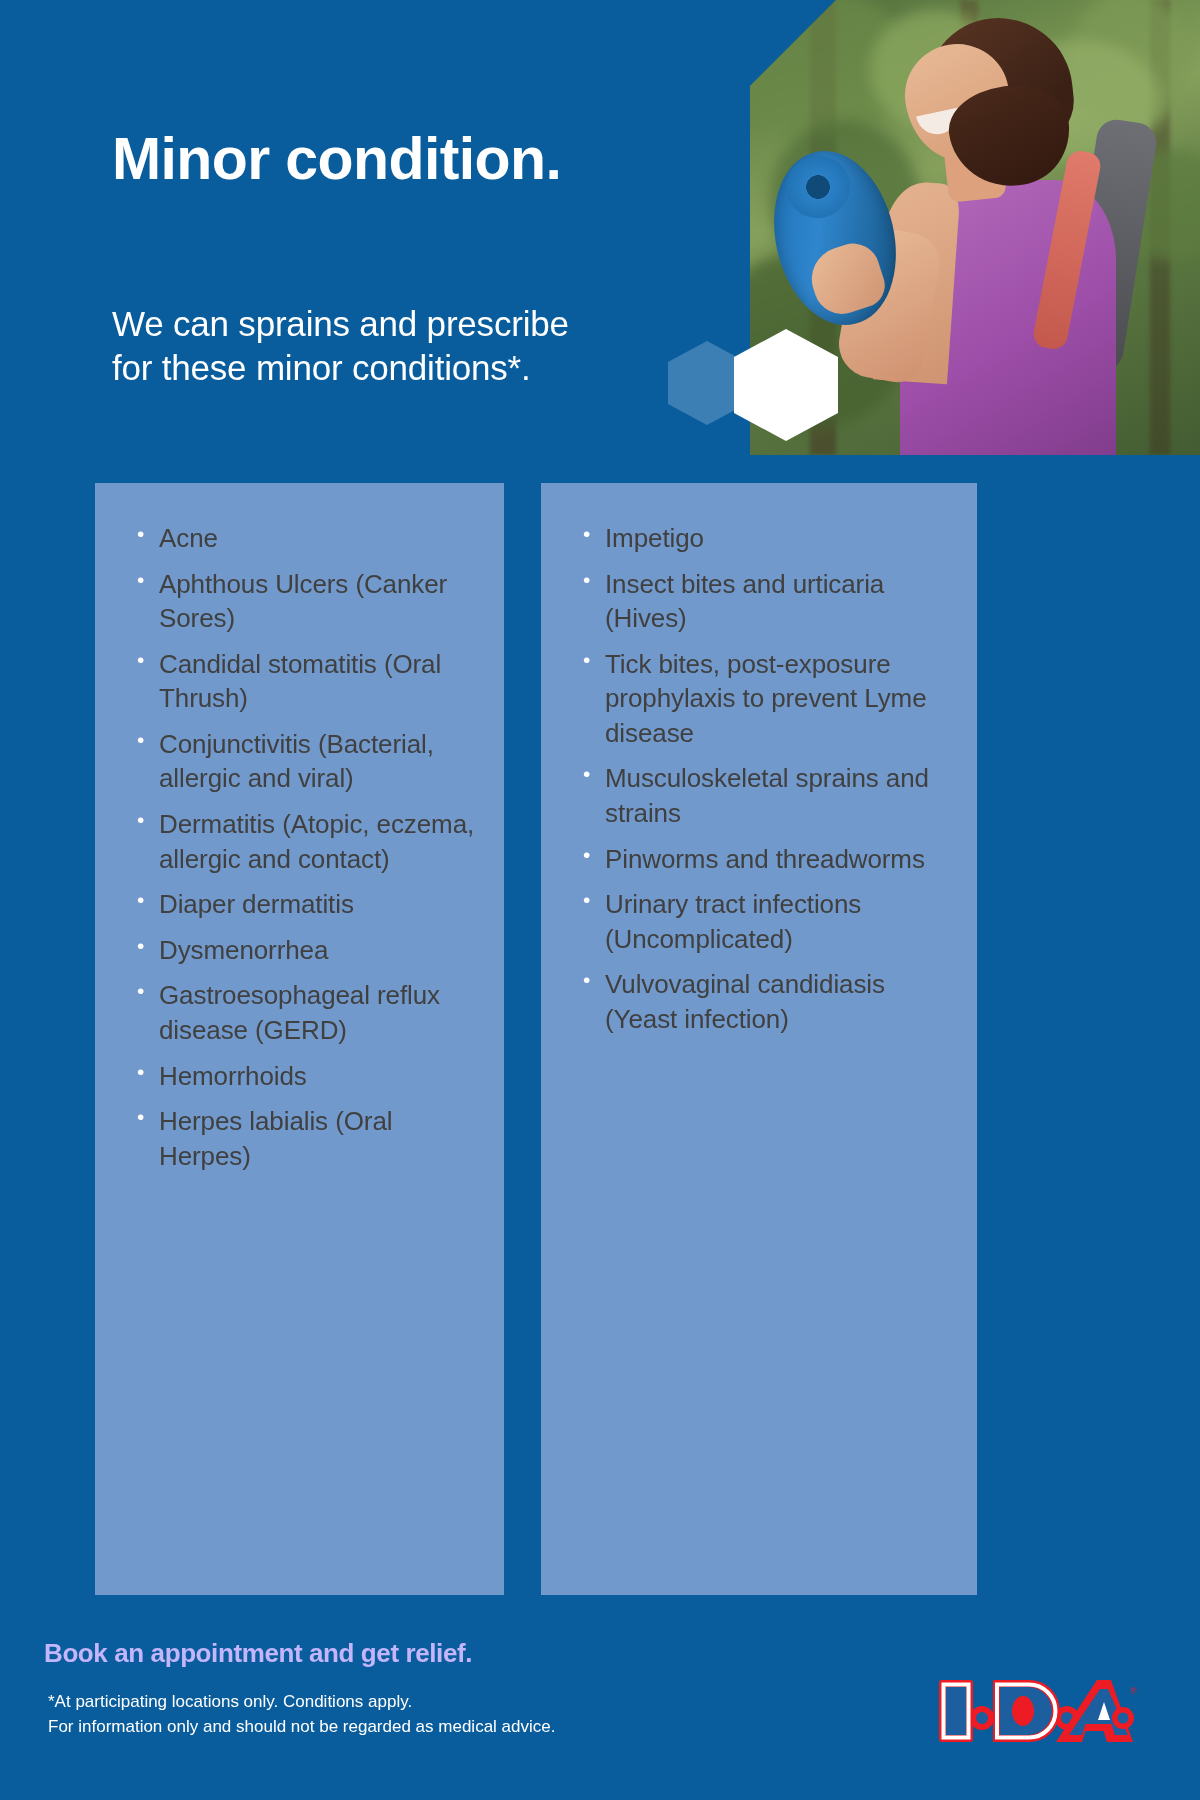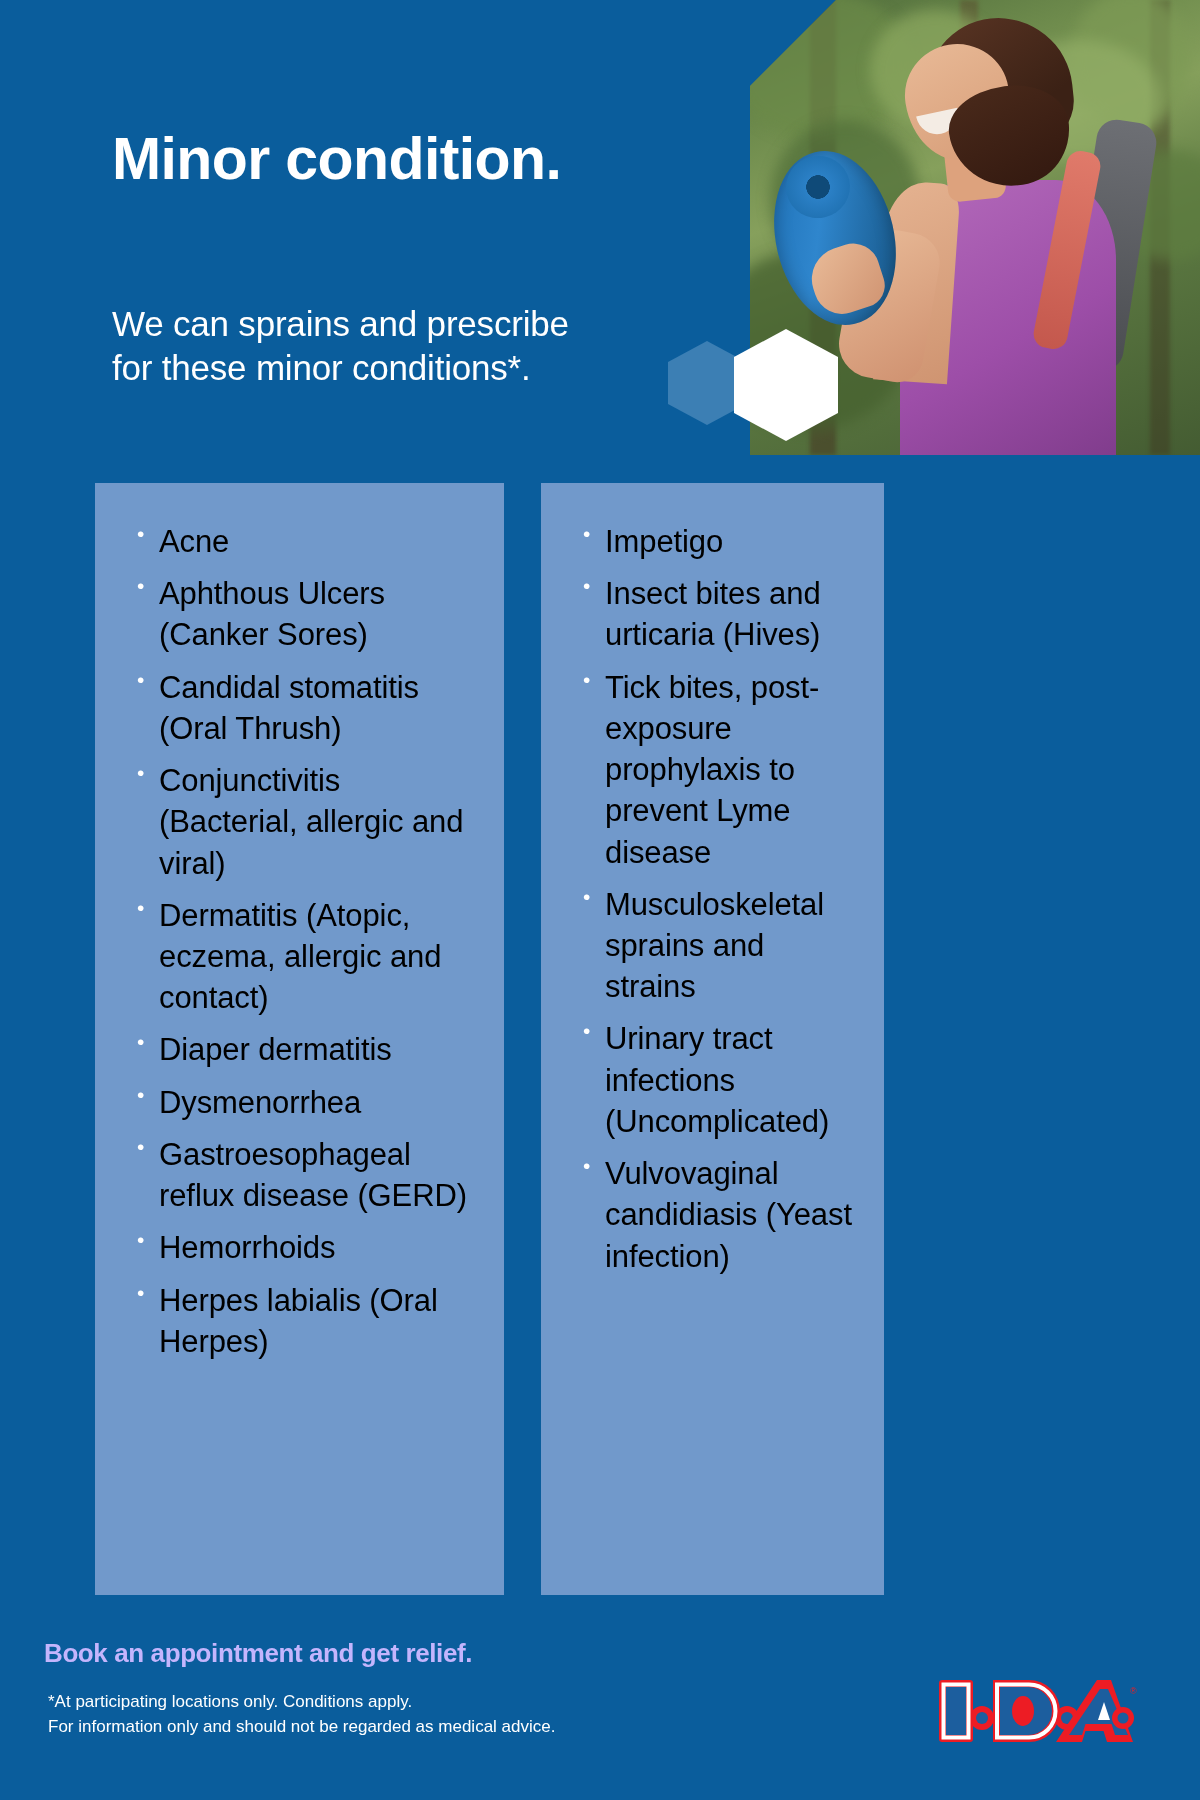--- a/index.html
+++ b/index.html
@@ -129,29 +129,29 @@
     color:#fff;font-size:35px;line-height:1.25;font-weight:normal;
     letter-spacing:-0.2px;
   }
 
   
   .box{
     position:absolute;top:483px;height:1112px;
     background:#7199cb;
   }
   .box-left{left:95px;width:409px;}
-  .box-right{left:541px;width:343px;}
+  .box-right{left:541px;width:436px;}
 
   .cond-list{
     list-style:none;margin:0;padding:38px 26px 0 42px;
   }
   .cond-list li{
     position:relative;
-    color:#000000;
-    font-size:31px;
+    color:#404040;
+    font-size:26px;
     line-height:1.33;
     margin-bottom:11px;
     padding-left:22px;
     letter-spacing:-0.1px;
   }
   .cond-list li::before{
     content:"\2022";
     position:absolute;left:0;top:-1px;font-size:21px;color:#ffffff;
   }
 
@@ -231,20 +231,21 @@
         <li>Herpes labialis (Oral Herpes)</li>
       </ul>
   </div>
 
   <div class="box box-right">
     <ul class="cond-list" id="right-list">
         <li>Impetigo</li>
         <li>Insect bites and urticaria (Hives)</li>
         <li>Tick bites, post-exposure prophylaxis to prevent Lyme disease</li>
         <li>Musculoskeletal sprains and strains</li>
+        <li>Pinworms and threadworms</li>
         <li>Urinary tract infections (Uncomplicated)</li>
         <li>Vulvovaginal candidiasis (Yeast infection)</li>
       </ul>
   </div>
 
   <div class="cta">Book an appointment and get relief.</div>
   <div class="fineprint">
     <div>*At participating locations only. Conditions apply.</div>
     <div> For information only and should not be regarded as medical advice.</div>
   </div>

